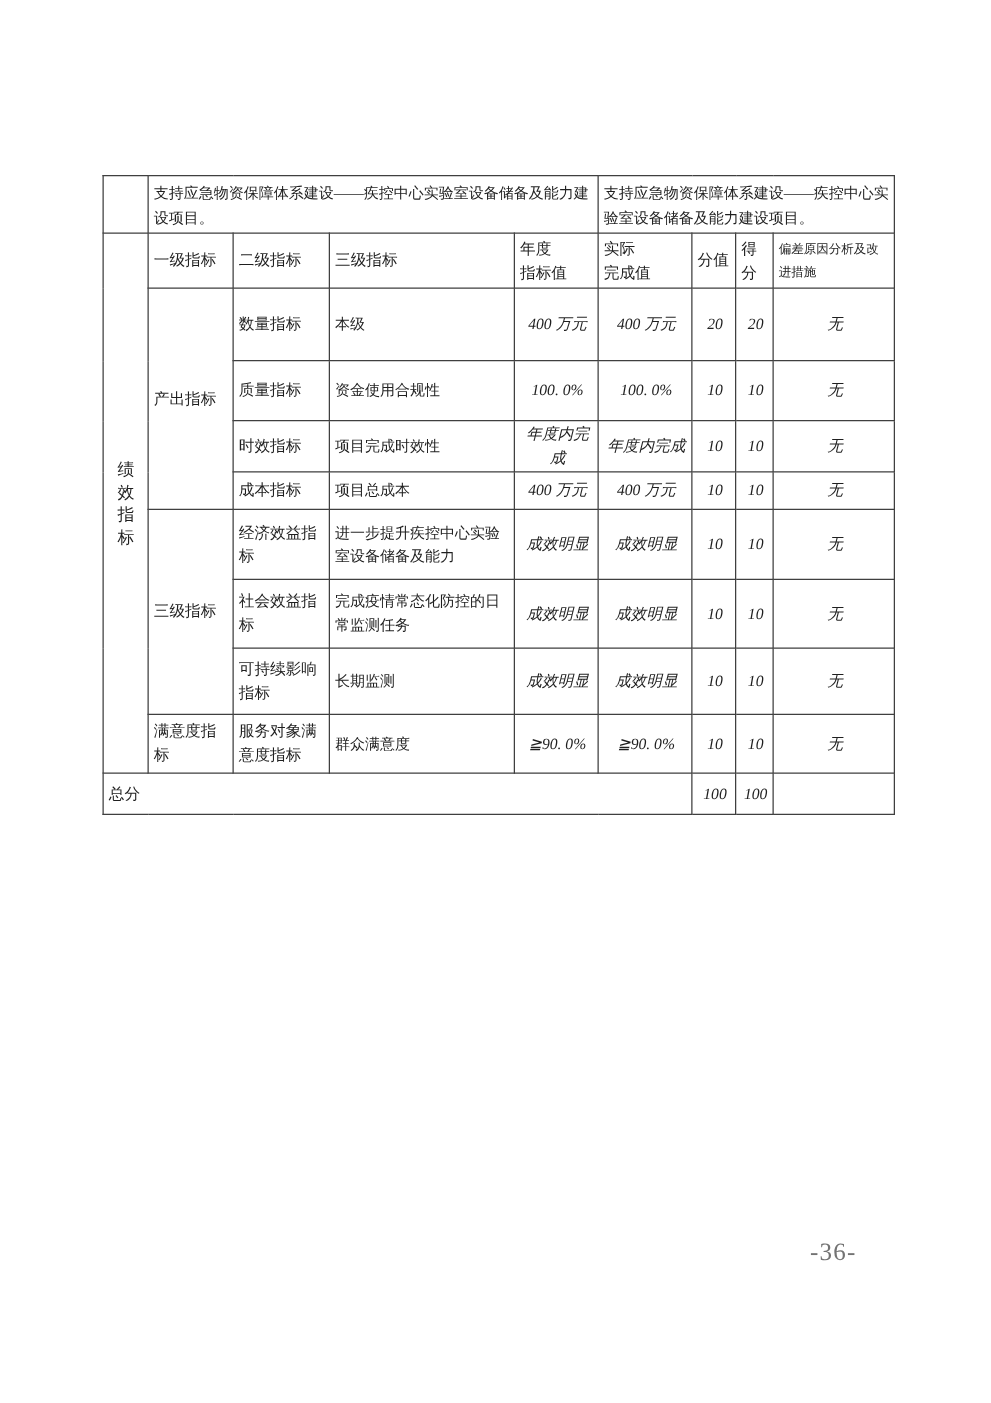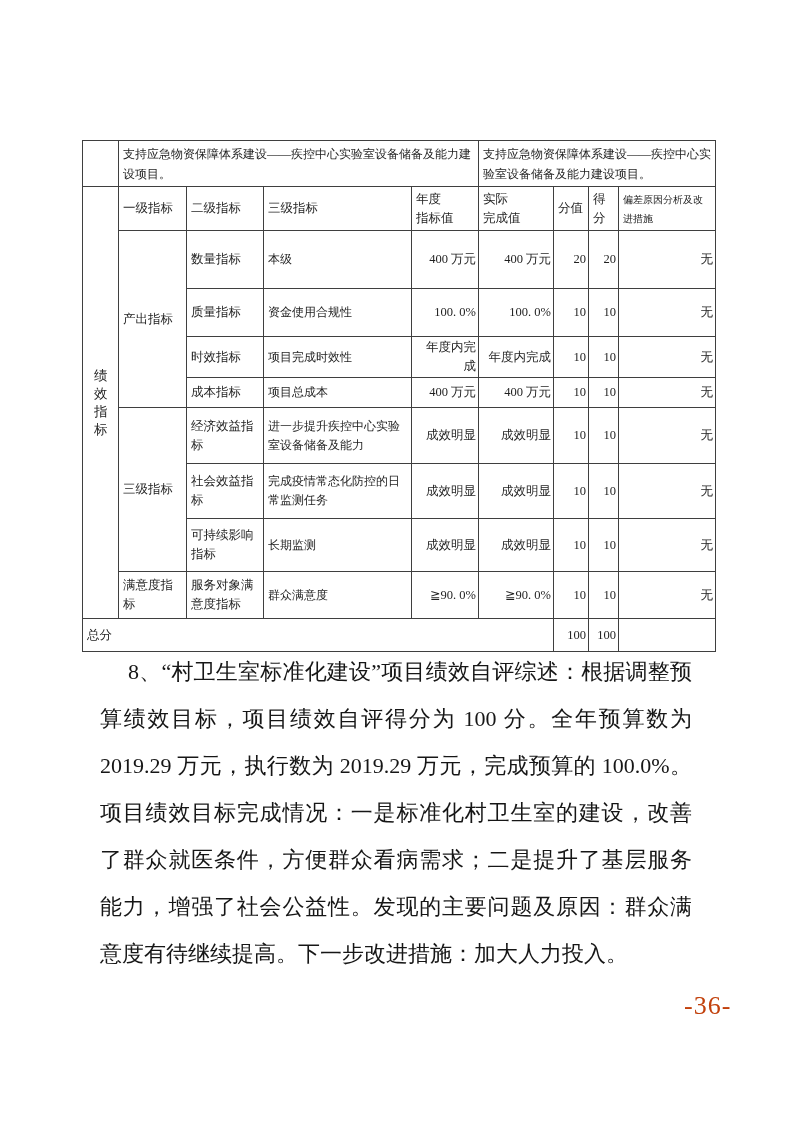--- a/index.html
+++ b/index.html
@@ -43,21 +43,21 @@
     margin-left: 7px;
     word-break: break-all;
     line-height: 18px;
     font-size: 13.5px;
   }
   td.hdr { white-space: pre-line; padding-left: 5px; }
   td.hdr-dev { font-size: 10px; padding-left: 2px; }
   td.l1, td.l2 { padding-left: 5px; }
   td.l2 { padding-right: 0; padding-left: 4px; }
   td.l3 { padding: 1px 0 1px 3px; font-size: 12px; }
-  td.val, td.num, td.dev { text-align: right; padding: 1px; }
+  td.val, td.num, td.dev { text-align: center; padding: 1px; font-style: italic; }
   td.total { padding-left: 4px; }
   tr.r-proj  { height: 46px; }
   tr.r-head  { height: 44px; }
   tr.r-2     { height: 58px; }
   tr.r-3     { height: 48px; padding-left: 48px; }
   tr.r-4     { height: 30px; }
   tr.r-5     { height: 30px; }
   tr.r-6     { height: 56px; }
   tr.r-7     { height: 55px; }
   tr.r-8     { height: 53px; }
@@ -69,25 +69,25 @@
     top: 648px;
     width: 592px;
     font-size: 22px;
     line-height: 47px;
     text-align: justify;
     text-indent: 28px;
     color: #161616;
   }
   .pagenum {
     position: absolute;
-    left: 684px;
+    left: 648px;
     top: 991px;
-    font-size: 26px;
+    font-size: 20px;
     letter-spacing: 1px;
-    color: #c2410c;
+    color: #737373;
   }
 </style>
 </head>
 <body>
 
 <div class="page">
 
   <table class="perf">
     <colgroup>
       <col style="width:36px">
@@ -210,17 +210,16 @@
 
       <tr class="r-total">
         <td class="total" colspan="6">总分</td>
         <td class="num">100</td>
         <td class="num">100</td>
         <td class="dev"></td>
       </tr>
     </tbody>
   </table>
 
-  <div class="summary">8、“村卫生室标准化建设”项目绩效自评综述：根据调整预算绩效目标，项目绩效自评得分为 100 分。全年预算数为 2019.29 万元，执行数为 2019.29 万元，完成预算的 100.0%。项目绩效目标完成情况：一是标准化村卫生室的建设，改善了群众就医条件，方便群众看病需求；二是提升了基层服务能力，增强了社会公益性。发现的主要问题及原因：群众满意度有待继续提高。下一步改进措施：加大人力投入。</div>
 
   <div class="pagenum">-36-</div>
 
 </div>
 
 </body></html>

